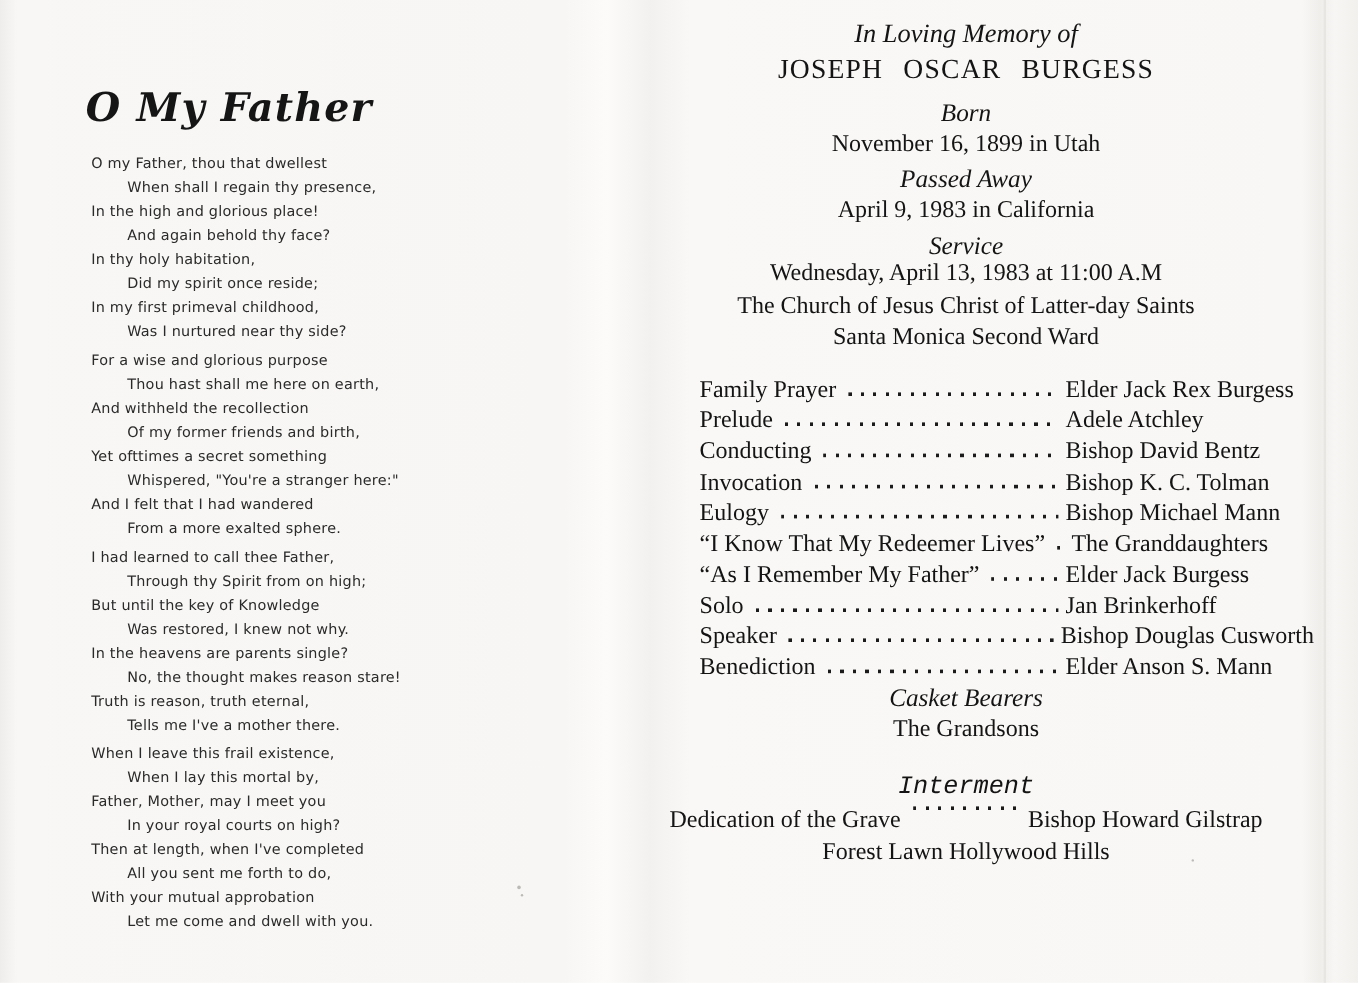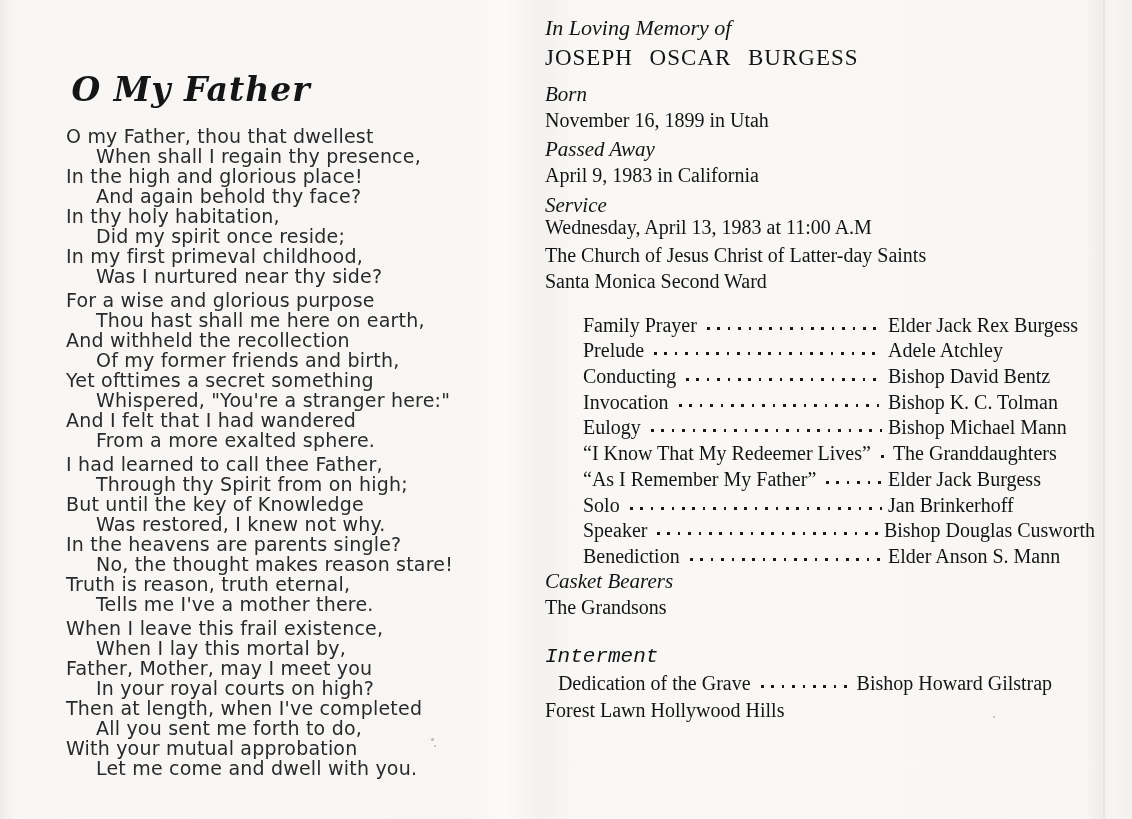--- a/index.html
+++ b/index.html
@@ -19,34 +19,34 @@
   .speck { position: absolute; width: 3px; height: 3px; border-radius: 50%; background: #bcbab6; }
 
   
   .left-page { position: absolute; left: 0; top: 0; width: 540px; height: 715px; }
   .hymn-title {
     position: absolute; left: 60px; top: 70px; width: 262px; text-align: center;
     font-family: "DejaVu Serif", serif; font-style: italic; font-weight: bold;
     font-size: 33px; letter-spacing: 1px; color: #151515; white-space: nowrap;
   }
   .poem {
-    position: absolute; left: 66px; top: 126px;
-    font-family: "DejaVu Sans", sans-serif; font-size: 19px; line-height: 20px;
+    position: absolute; left: 76px; top: 126px;
+    font-family: "DejaVu Sans", sans-serif; font-size: 12px; line-height: 20px;
     letter-spacing: 0.2px; color: #2a2a2a;
   }
   .stanza p { margin: 0; white-space: nowrap; }
   .stanza p:nth-child(even) { margin-left: 30px; }
   .stanza + .stanza { margin-top: 4px; }
 
   
   .right-page {
     position: absolute; left: 545px; top: 0; width: 520px; height: 819px;
     font-family: "Liberation Serif", serif; color: #141414;
   }
-  .c { position: absolute; left: 0; width: 100%; text-align: left; white-space: nowrap; }
+  .c { position: absolute; left: 0; width: 100%; text-align: center; white-space: nowrap; }
   .it { font-style: italic; }
   .memory-heading   { top: 15px;  font-size: 22px; }
   .deceased-name    { top: 45px;  font-size: 23px; letter-spacing: 1px; word-spacing: 10px; }
   .born-heading     { top: 82px;  font-size: 21px; }
   .born-detail      { top: 109px; font-size: 20px; }
   .passed-heading   { top: 137px; font-size: 21px; }
   .passed-detail    { top: 164px; font-size: 20px; }
   .service-heading  { top: 193px; font-size: 21px; }
   .service-datetime { top: 216px; font-size: 20px; }
   .service-location { top: 244px; font-size: 20px; }
@@ -59,21 +59,21 @@
     flex: 1 1 auto; height: 3px; margin: 0 6px 7px 10px; min-width: 6px;
     background: repeating-linear-gradient(to right, #1b1b1b 0 2.6px, transparent 2.6px 10.4px);
   }
   .pname { flex: 0 0 207px; overflow: visible; }
 
   .casket-heading    { top: 569px; font-size: 21px; }
   .casket-detail     { top: 596px; font-size: 20px; }
   .interment-heading { top: 645px; font-size: 21px; font-family: Liberation Mono, monospace; }
   .drow {
     position: absolute; top: 672px; left: 0; width: 100%;
-    display: flex; justify-content: center; align-items: flex-end;
+    display: flex; justify-content: center; 
     font-size: 20px; white-space: nowrap;
   }
   .dleader {
     width: 88px; height: 3px; margin: 0 8px 7px 10px;
     background: repeating-linear-gradient(to right, #1b1b1b 0 2.6px, transparent 2.6px 10.4px);
   }
   .interment-place { top: 699px; font-size: 20px; }
 </style>
 </head>
 <body>

